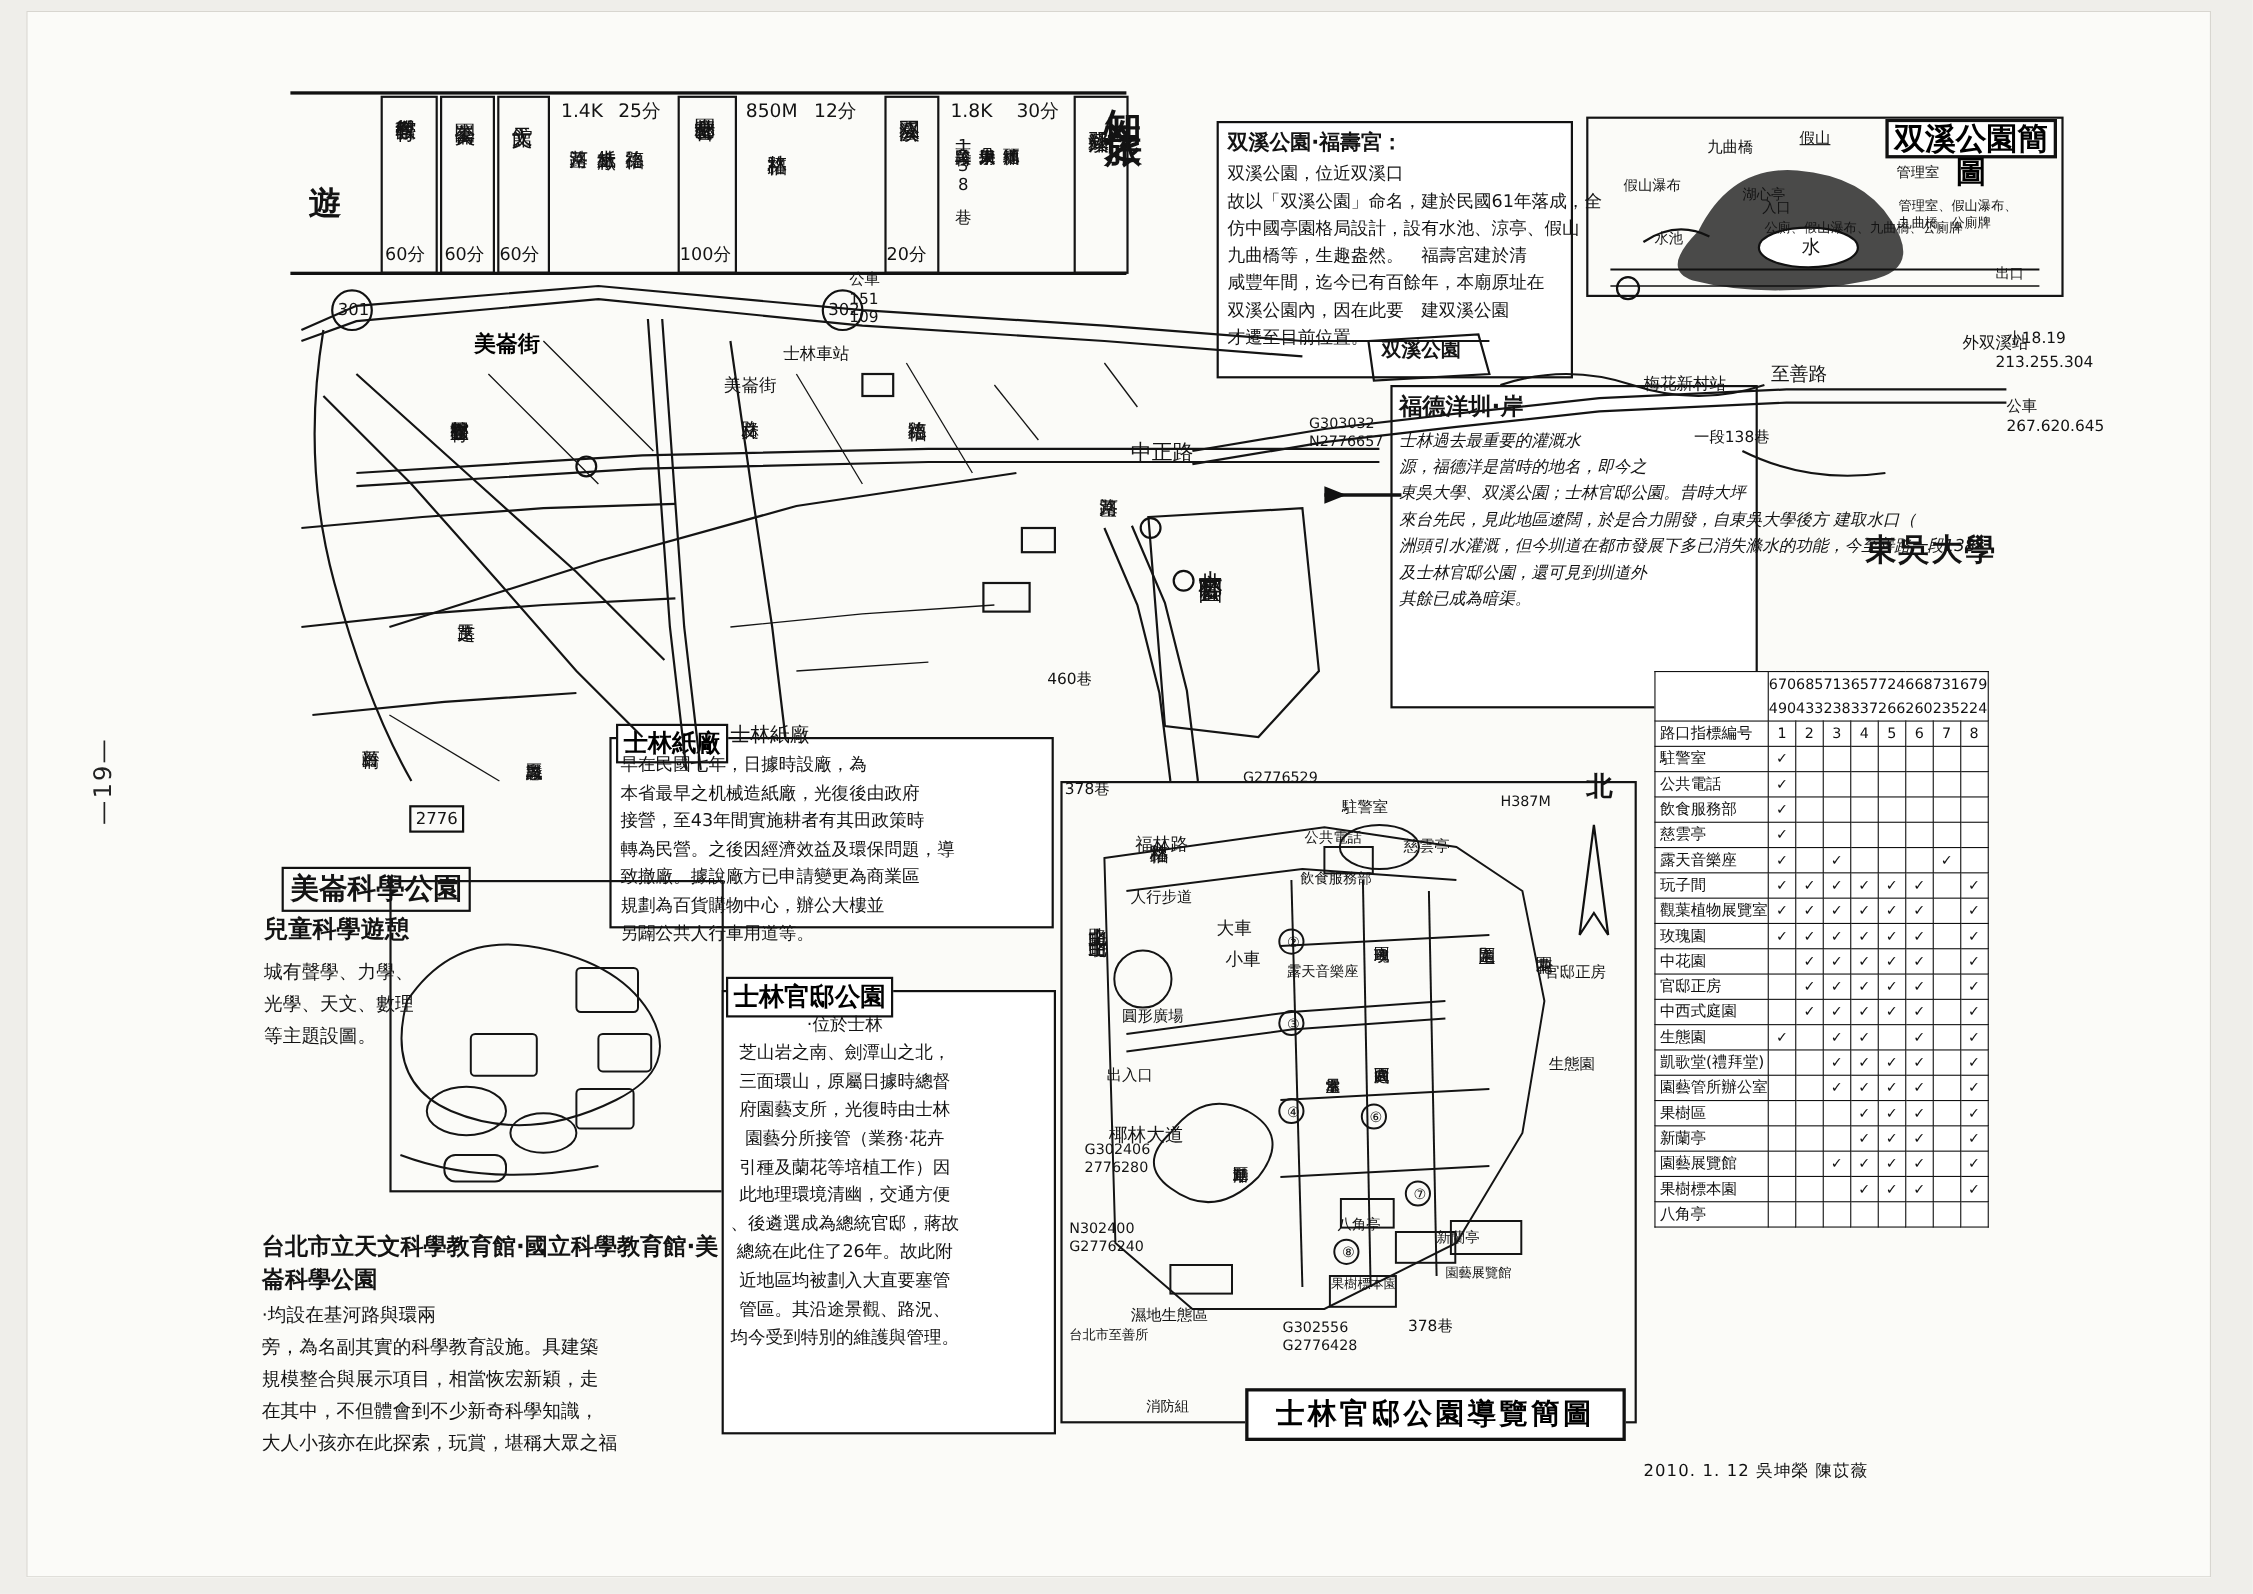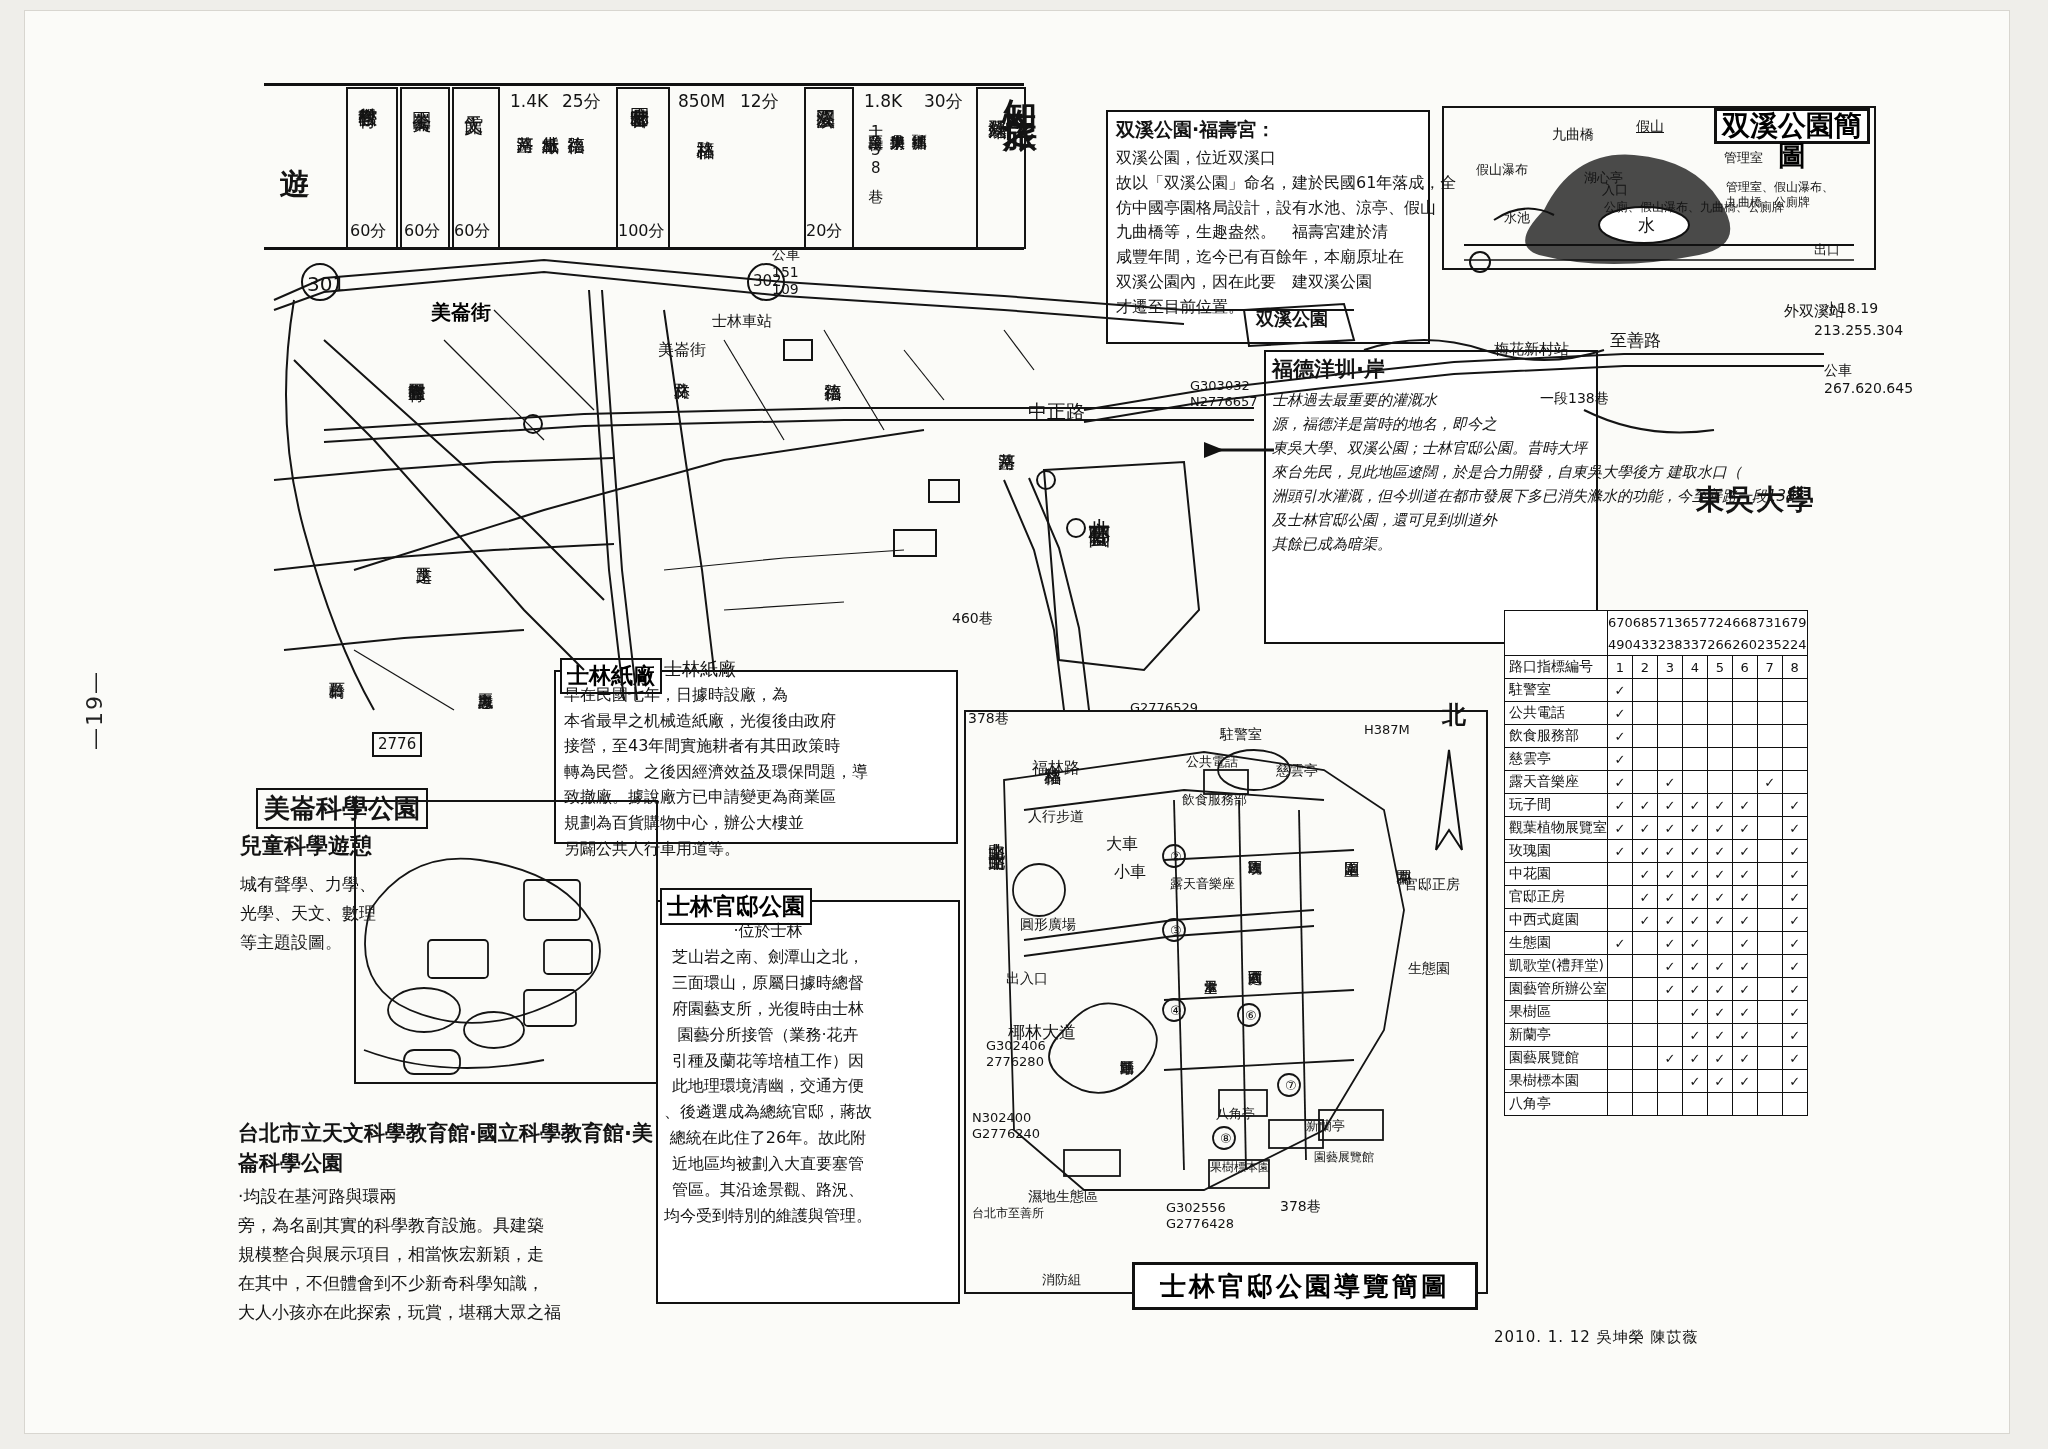--- a/index.html
+++ b/index.html
@@ -197,21 +197,21 @@
 
     <g fill="none" stroke="#111" stroke-width="2">
       <circle cx="296" cy="272" r="18"></circle>
       <circle cx="742" cy="272" r="18"></circle>
       <circle cx="1456" cy="252" r="10"></circle>
       <circle cx="509" cy="414" r="9"></circle>
       <circle cx="1052" cy="518" r="9"></circle>
       <circle cx="1022" cy="470" r="9"></circle>
     </g>
   </svg>
-  <div class="abs" style="left:283px;top:262px;font-size:20px;z-index:4;">301</div>
+  <div class="abs" style="left:283px;top:262px;font-size:15px;z-index:4;">301</div>
   <div class="abs" style="left:729px;top:262px;font-size:15px;z-index:4;">302</div>
   <div class="abs" style="left:348px;top:722px;font-size:15px;border:2px solid #111;padding:1px 4px;z-index:4;">2776</div>
 
   <div class="abs" style="left:1004px;top:390px;font-size:19px;z-index:4;">中正路</div>
   <div class="abs vert" style="left:972px;top:430px;font-size:17px;z-index:4;">基河路</div>
   <div class="abs vert" style="left:798px;top:360px;font-size:17px;z-index:4;">福德路</div>
   <div class="abs" style="left:634px;top:330px;font-size:16px;z-index:4;">美崙街</div>
   <div class="abs" style="left:1586px;top:320px;font-size:17px;z-index:4;">至善路</div>
   <div class="abs vert" style="left:1018px;top:744px;font-size:17px;z-index:4;">福林路</div>
   <div class="abs vert" style="left:962px;top:830px;font-size:17px;z-index:4;">中山北路</div>

